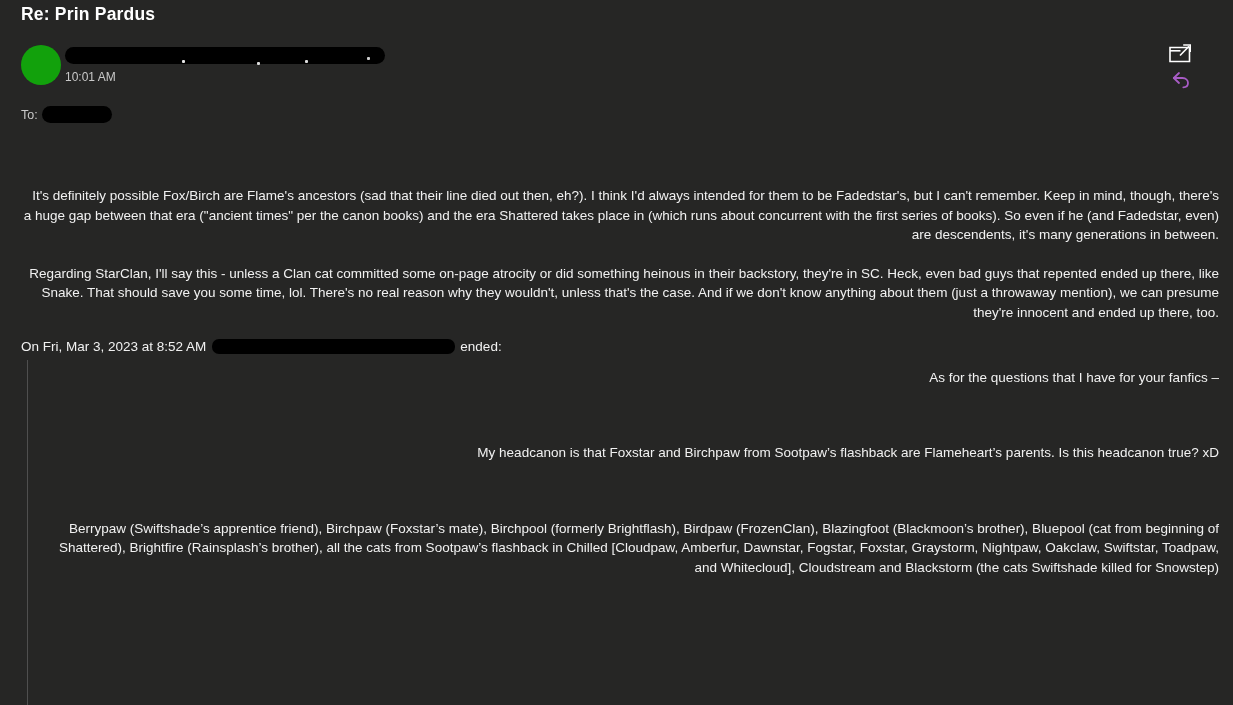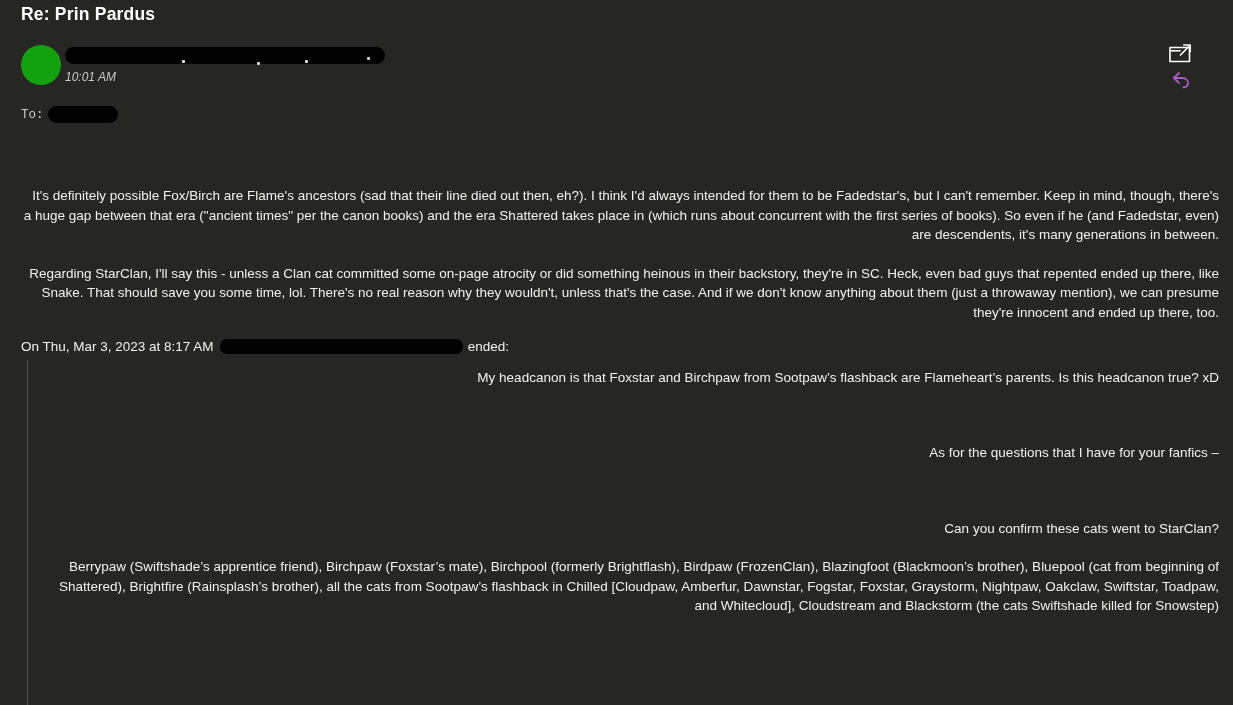--- a/index.html
+++ b/index.html
@@ -37,21 +37,20 @@
   }
   .icon-btn{
     background:none;border:none;cursor:pointer;
     display:flex;align-items:center;justify-content:center;
     padding:0;
   }
   .sender-row{
     margin:20px 0 12px 21px;
     display:flex;
     height:40px;
-    font-style:italic;
   }
   .avatar{
     width:40px;height:40px;border-radius:50%;
     background:var(--avatar);
     flex:0 0 auto;
   }
   .sender-meta{
     margin-left:4px;
     position:relative;
     padding-top:2px;
@@ -71,21 +70,20 @@
   }
   .time{
     margin-top:6px;
     font-size:12px;
     color:var(--muted-text);
   }
   .to-row{
     margin:21px 0 0 21px;
     display:flex;
     align-items:center;
-    font-family:Liberation Mono, monospace;
   }
   .to-label{
     font-size:12.5px;
     color:var(--muted-text);
   }
   .to-bar{width:70px;height:17px;margin-left:4px;}
   .email-body{
     margin:63px 14px 0 21px;
     font-size:13.5px;
     line-height:19.5px;
@@ -152,24 +150,23 @@
 <div class="to-row">
   <span class="to-label">To:</span>
   <div class="bar to-bar"></div>
 </div>
 
 <div class="email-body">
   <p class="p-gap">It's definitely possible Fox/Birch are Flame's ancestors (sad that their line died out then, eh?). I think I'd always intended for them to be Fadedstar's, but I can't remember. Keep in mind, though, there's a huge gap between that era ("ancient times" per the canon books) and the era Shattered takes place in (which runs about concurrent with the first series of books). So even if he (and Fadedstar, even) are descendents, it's many generations in between.</p>
   <p>Regarding StarClan, I'll say this - unless a Clan cat committed some on-page atrocity or did something heinous in their backstory, they're in SC. Heck, even bad guys that repented ended up there, like Snake. That should save you some time, lol. There's no real reason why they wouldn't, unless that's the case. And if we don't know anything about them (just a throwaway mention), we can presume they're innocent and ended up there, too.</p>
 
   <div class="quote-header">
-    <span>On Thu, Mar 3, 2023 at 8:17 AM</span>
+    <span>On Fri, Mar 3, 2023 at 8:52 AM</span>
     <div class="bar"></div>
     <span>ended:</span>
   </div>
 
   <div class="quote-block">
+    <p class="q-gap-lg">As for the questions that I have for your fanfics –</p>
     <p class="q-gap-lg">My headcanon is that Foxstar and Birchpaw from Sootpaw’s flashback are Flameheart’s parents. Is this headcanon true? xD</p>
-    <p class="q-gap-lg">As for the questions that I have for your fanfics –</p>
-    <p class="q-gap-sm">Can you confirm these cats went to StarClan?</p>
     <p class="q-gap-lg">Berrypaw (Swiftshade’s apprentice friend), Birchpaw (Foxstar’s mate), Birchpool (formerly Brightflash), Birdpaw (FrozenClan), Blazingfoot (Blackmoon’s brother), Bluepool (cat from beginning of Shattered), Brightfire (Rainsplash’s brother), all the cats from Sootpaw’s flashback in Chilled [Cloudpaw, Amberfur, Dawnstar, Fogstar, Foxstar, Graystorm, Nightpaw, Oakclaw, Swiftstar, Toadpaw, and Whitecloud], Cloudstream and Blackstorm (the cats Swiftshade killed for Snowstep)</p>
   </div>
 </div>
 
 </body></html>

